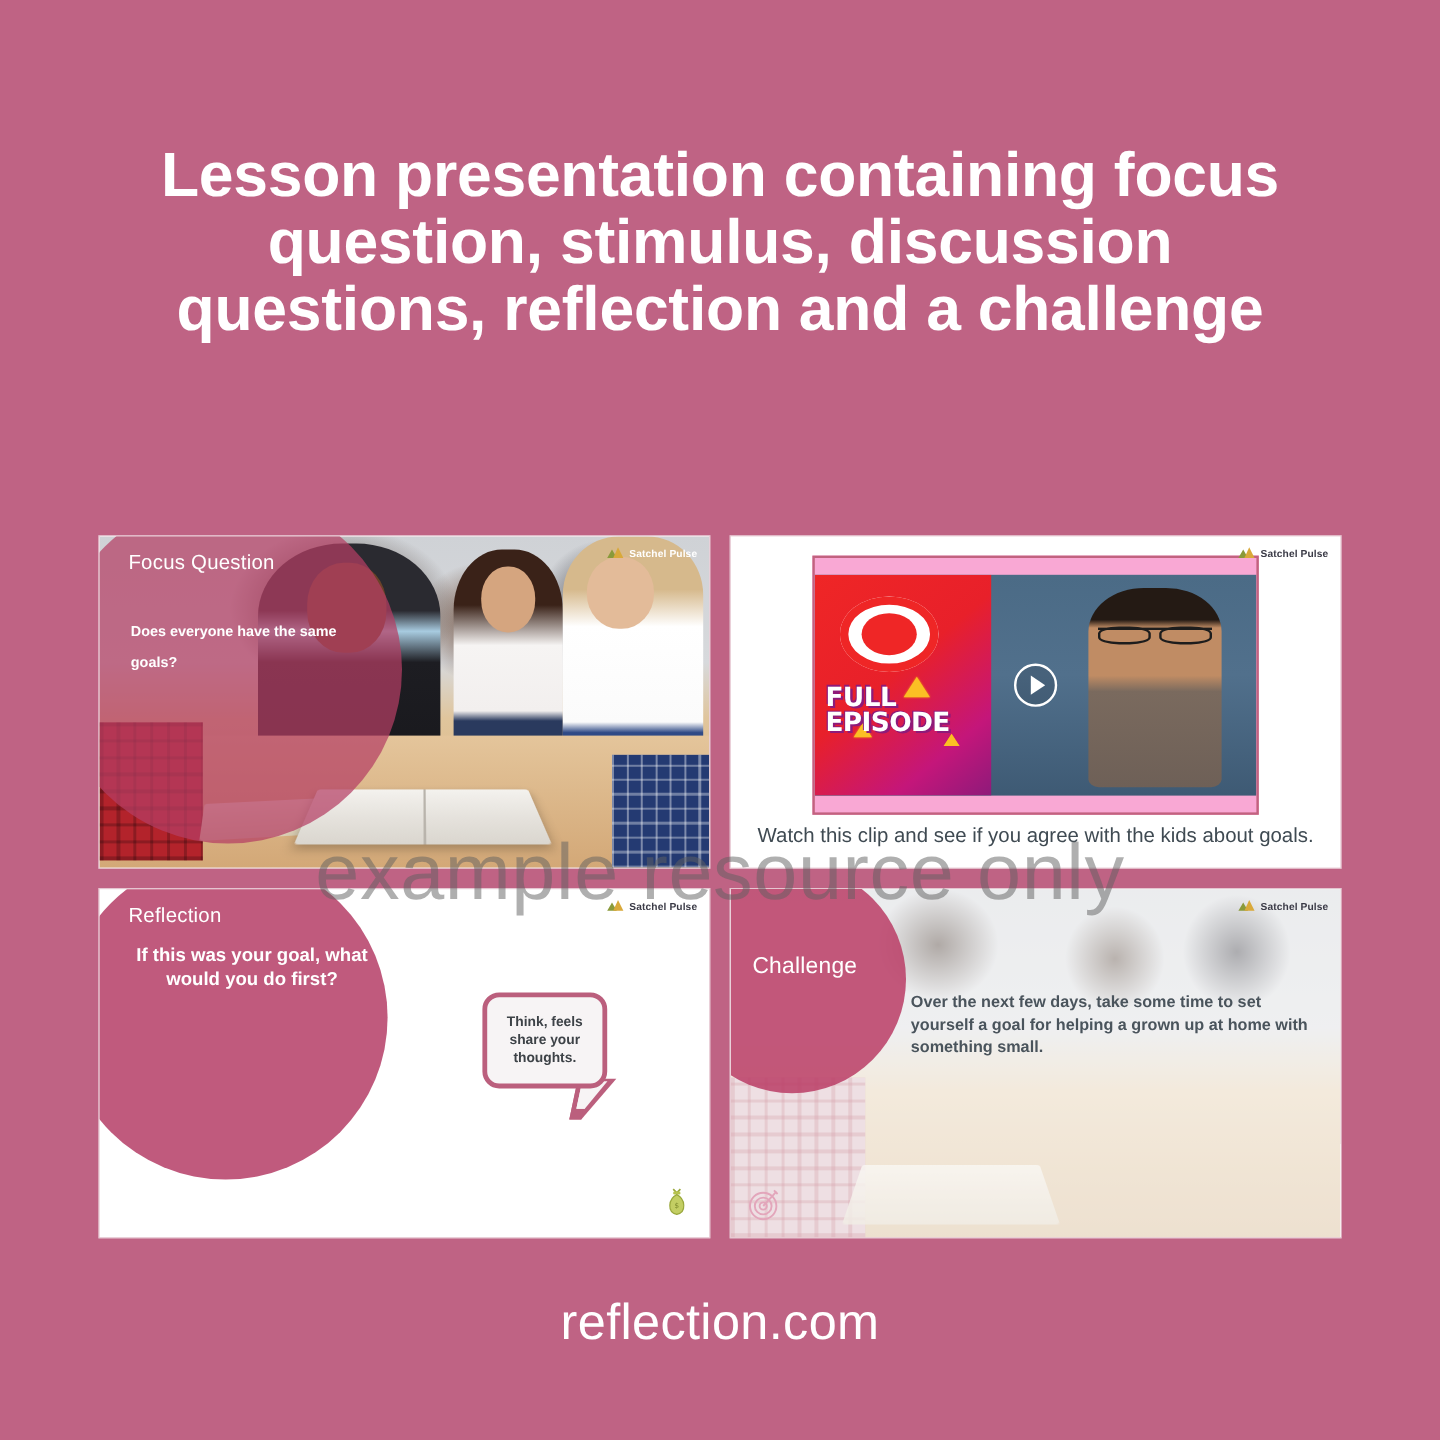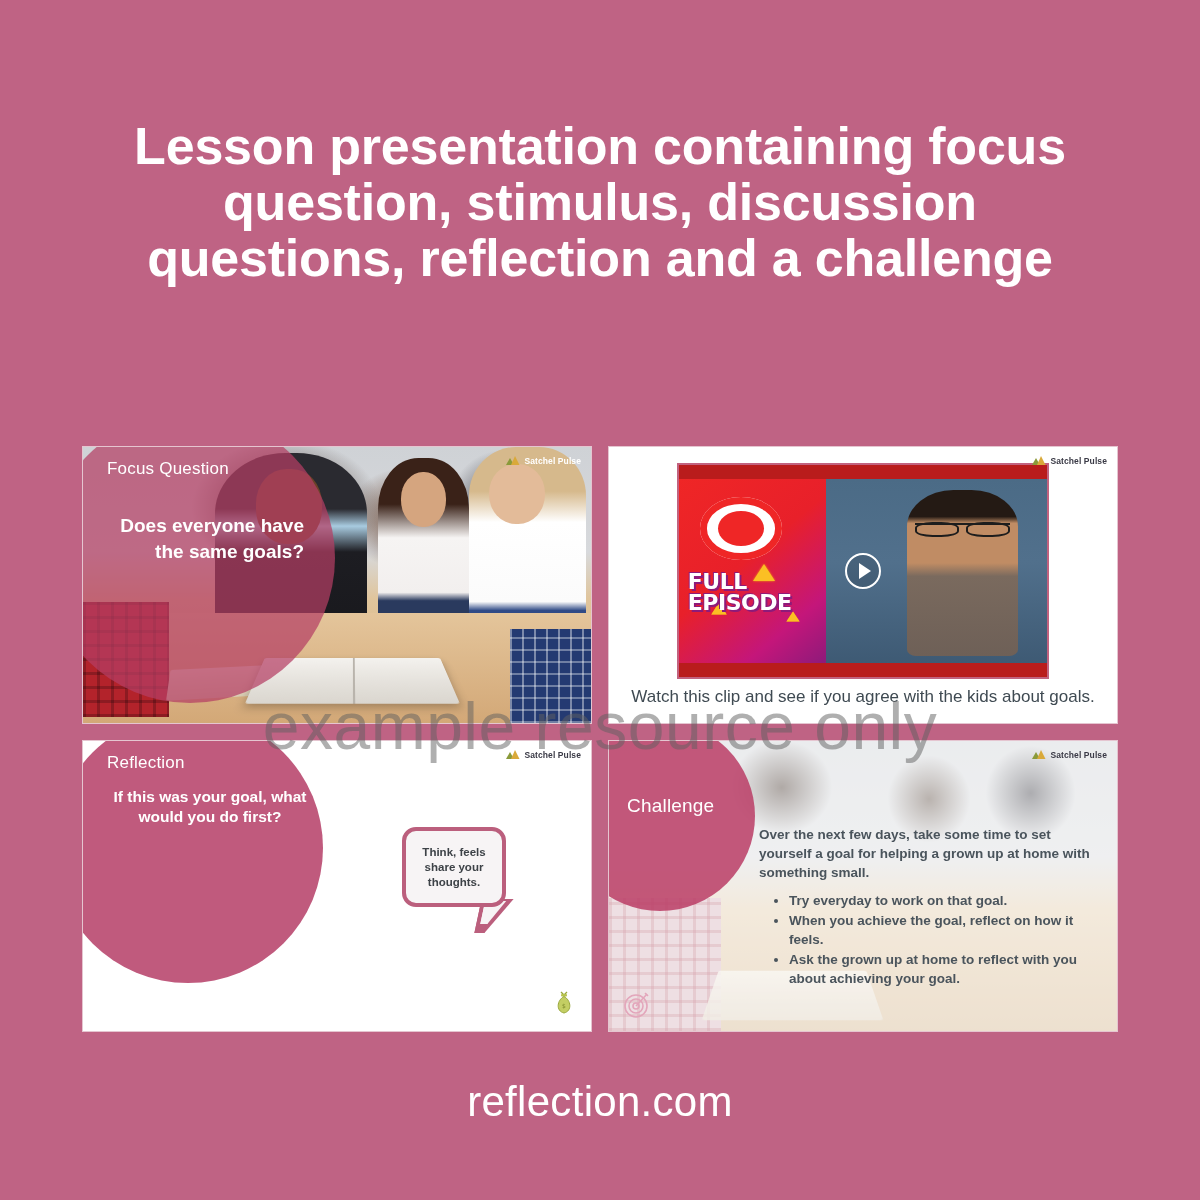--- a/index.html
+++ b/index.html
@@ -136,29 +136,29 @@
   }
   .slide-kicker {
     position: absolute; z-index: 20;
     color: #fff; font-size: 17px; font-weight: 400;
     letter-spacing: .2px;
   }
   .fq-kicker { left: 24px; top: 12px; }
   .fq-body {
     position: absolute; z-index: 20;
     left: 26px; top: 66px; width: 195px;
-    color: #ffffff; font-size: 19px; font-weight: 700;
-    line-height: 26px; text-align: right;
+    color: #ffffff; font-size: 12px; font-weight: 700;
+    line-height: 26px; text-align: left;
   }
 
   
   .video-frame {
     position: absolute; left: 68px; top: 16px;
     width: 372px; height: 216px;
-    border: 2px solid #c2627f; background: #b91c1c;
+    border: 2px solid #c2627f; background: #f9a8d4;
     overflow: hidden;
   }
   .video-inner {
     position: absolute; left: 0; right: 0; top: 14px; bottom: 14px;
     background: linear-gradient(to bottom, #4b6b86 0%, #51708c 45%, #3e5a74 100%);
     overflow: hidden;
   }
   .cbc-badge {
     position: absolute; left: 0; top: 0; bottom: 0; width: 40%;
     background: linear-gradient(140deg,#ef2626 0%, #e8202a 45%, #c4167a 78%, #8e1a7a 100%);
@@ -436,25 +436,20 @@
         <polygon points="12,20 20,2 29,20" fill="#d9a93a"></polygon>
       </svg>
       <span class="name">Satchel Pulse</span>
     </div>
 
     <div class="blob-chal"></div>
     <div class="slide-kicker chal-kicker">Challenge</div>
 
     <div class="chal-body">
       <div>Over the next few days, take some time to set yourself a goal for helping a grown up at home with something small.</div>
-      <ul class="chal-list">
-        <li>Try everyday to work on that goal.</li>
-        <li>When you achieve the goal, reflect on how it feels.</li>
-        <li>Ask the grown up at home to reflect with you about achieving your goal.</li>
-      </ul>
     </div>
 
     <span class="icon-target">
       <svg width="30" height="30" viewBox="0 0 30 30">
         <circle cx="13" cy="17" r="11" fill="none" stroke="#e3a6bb" stroke-width="1.6"></circle>
         <circle cx="13" cy="17" r="7" fill="none" stroke="#e3a6bb" stroke-width="1.6"></circle>
         <circle cx="13" cy="17" r="3" fill="none" stroke="#e3a6bb" stroke-width="1.6"></circle>
         <line x1="13" y1="17" x2="24" y2="5" stroke="#e3a6bb" stroke-width="1.6"></line>
         <line x1="22" y1="4" x2="25" y2="7" stroke="#e3a6bb" stroke-width="1.6"></line>
       </svg>

